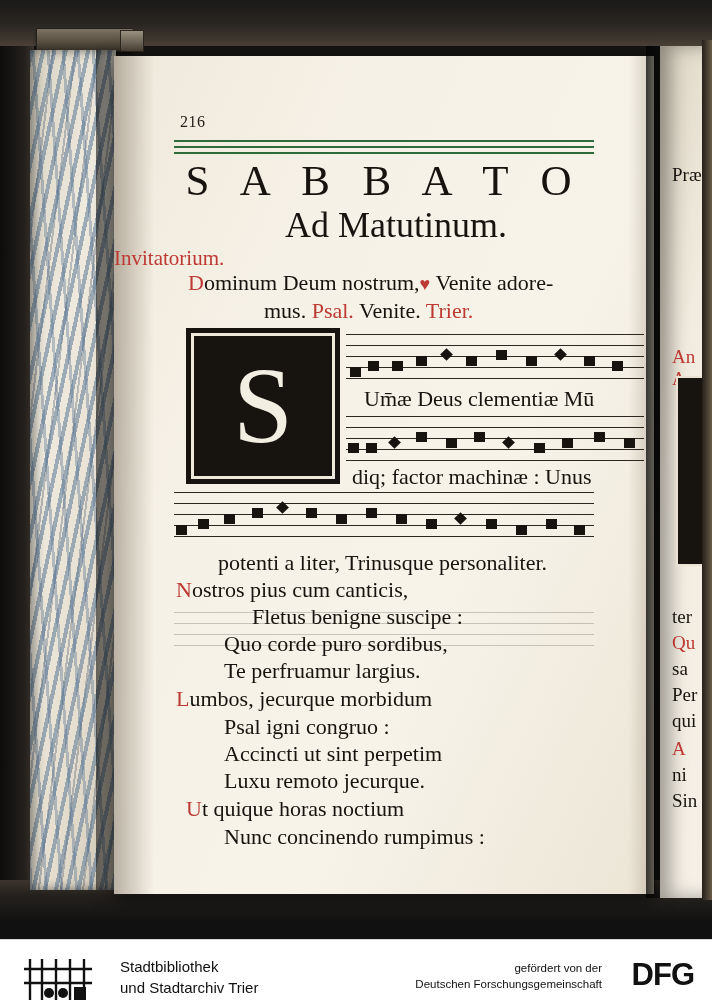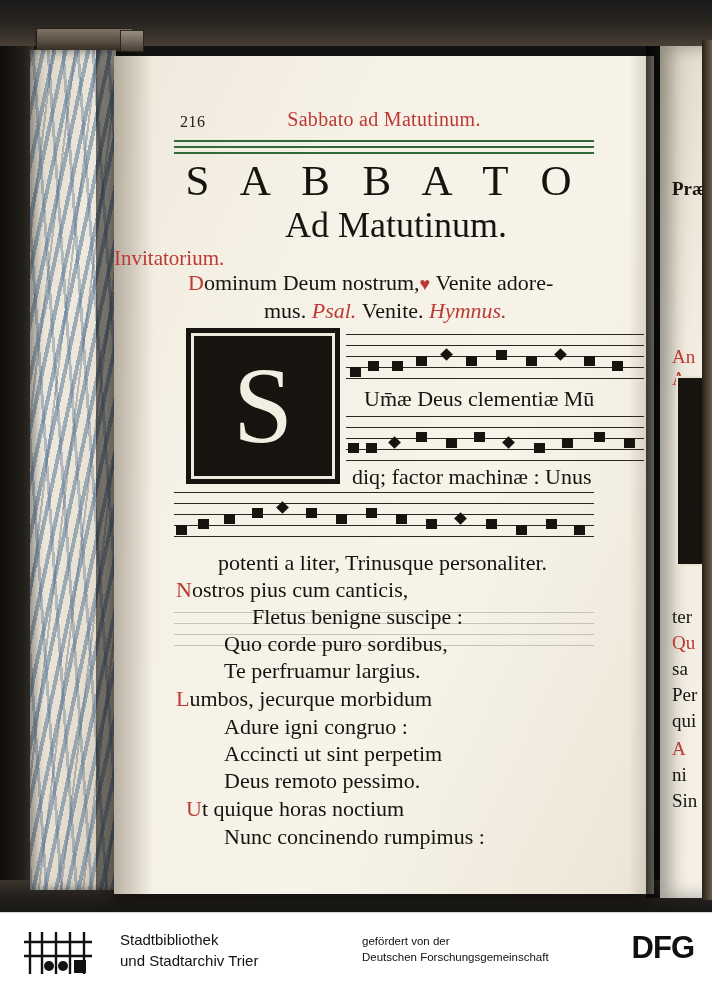--- a/index.html
+++ b/index.html
@@ -63,21 +63,21 @@
   .title-main{position:absolute;left:0;top:100px;width:540px;text-align:center;
               font-size:43px;letter-spacing:11px;color:#17140f;font-weight:400;}
   .title-sub{position:absolute;left:0;top:148px;width:540px;text-align:center;
              font-size:36px;color:#17140f;margin-left:12px;}
   .invitatorium{position:absolute;left:0;top:190px;width:540px;text-align:left;
                 font-size:21px;color:#bc3a33;}
   .inv-line1{position:absolute;left:74px;top:214px;width:400px;font-size:22px;color:#17140f;}
   .inv-line1 .drop{color:#bc3a33;}
   .heart{color:#bc3a33;font-size:18px;}
   .inv-line2{position:absolute;left:150px;top:242px;width:360px;font-size:22px;color:#17140f;}
-  .inv-line2 .red{color:#bc3a33;font-style:italic;}
+  .inv-line2 .red{color:#bc3a33;}
 
   
   .initial-box{position:absolute;left:72px;top:272px;width:144px;height:146px;
                background:#17140f;border:5px solid #17140f;
                box-shadow:inset 0 0 0 3px #efe9dc, inset 0 0 0 7px #17140f;}
   .initial-letter{position:absolute;left:0;top:0;width:144px;height:146px;
                   display:flex;align-items:center;justify-content:center;
                   font-size:108px;color:#f3eee2;font-family:"Liberation Serif",serif;}
 
   
@@ -94,26 +94,26 @@
   .v .red{color:#bc3a33;}
 
   
   .rp{position:absolute;color:#17140f;font-size:19px;white-space:nowrap;}
   .rp.red{color:#bc3a33;}
   .rp-orn{position:absolute;left:16px;top:330px;width:44px;height:190px;
           background:#17140f;
           box-shadow:inset 0 0 0 2px #e9e2d2, inset 0 0 0 4px #17140f;}
 
   
-  .banner{position:absolute;left:0;bottom:0;width:712px;height:88px;background:#ffffff;
+  .banner{position:absolute;left:0;bottom:0;width:712px;height:61px;background:#ffffff;
           font-family:"Liberation Sans",sans-serif;}
   .banner .sep{position:absolute;left:0;top:0;width:712px;height:1px;background:#d7d7d7;}
   .logo-mark{position:absolute;left:22px;top:14px;width:82px;height:52px;}
   .lib-text{position:absolute;left:120px;top:17px;font-size:15px;color:#111;line-height:1.42;}
-  .fund-text{position:absolute;left:362px;top:22px;width:240px;text-align:left;
+  .fund-text{position:absolute;left:362px;top:22px;width:240px;text-align:right;
              font-size:11.5px;color:#111;line-height:1.35;}
   .dfg{position:absolute;right:18px;top:18px;font-size:31px;font-weight:bold;
        letter-spacing:-1px;color:#111;font-family:"Liberation Sans",sans-serif;text-align:right;}
 </style>
 </head>
 <body>
 
 <div class="page">
 
   <div class="photo">
@@ -122,35 +122,34 @@
     <div class="dark-bottom"></div>
     <div class="clip-top"></div>
     <div class="clip-top2"></div>
     <div class="marble"></div>
     <div class="marble-shadow"></div>
 
     <div class="leaf">
       <div class="content">
 
         <div class="folio">216</div>
-        <div class="running-head">Sabbato ad Matutinum.</div>
 
         <div class="rule r1"></div>
         <div class="rule r2"></div>
         <div class="rule r3"></div>
 
         <div class="title-main">S A B B A T O</div>
         <div class="title-sub">Ad Matutinum.</div>
         <div class="invitatorium">Invitatorium.</div>
 
         <div class="inv-line1">
           <span class="drop">D</span><span>ominum Deum nostrum,</span><span class="heart">♥</span><span> Venite adore-</span>
         </div>
         <div class="inv-line2">
-          <span>mus. </span><span class="red">Psal. </span><span>Venite. </span><span class="red">Hymnus.</span>
+          <span>mus. </span><span class="red">Psal. </span><span>Venite. </span><span class="red">Trier.</span>
         </div>
 
         <div class="initial-box">
           <div class="initial-letter">S</div>
         </div>
 
         <div class="stave" style="left:232px;top:278px;width:298px;height:46px;">
           <div class="ln" style="top:0px;"></div>
             <div class="ln" style="top:11px;"></div>
           <div class="ln" style="top:22px;"></div>
@@ -220,34 +219,34 @@
             <div class="ln" style="top:33px;"></div>
         </div>
 
         <div class="verse">
           <div class="v" style="left:98px;top:494px;margin-left:6px;"><span class="red"></span><span>potenti  a liter, Trinusque personaliter.</span></div>
           <div class="v" style="left:62px;top:521px;"><span class="red">N</span><span>ostros pius cum canticis,</span></div>
           <div class="v" style="left:110px;top:548px;margin-left:28px;"><span class="red"></span><span>Fletus benigne suscipe :</span></div>
           <div class="v" style="left:110px;top:575px;"><span class="red"></span><span>Quo corde puro sordibus,</span></div>
           <div class="v" style="left:110px;top:602px;"><span class="red"></span><span>Te perfruamur largius.</span></div>
           <div class="v" style="left:62px;top:630px;"><span class="red">L</span><span>umbos, jecurque morbidum</span></div>
-          <div class="v" style="left:110px;top:658px;"><span class="red"></span><span>Adure igni congruo :</span></div>
+          <div class="v" style="left:110px;top:658px;"><span class="red"></span><span>Psal igni congruo :</span></div>
           <div class="v" style="left:110px;top:685px;"><span class="red"></span><span>Accincti ut sint perpetim</span></div>
-          <div class="v" style="left:110px;top:712px;"><span class="red"></span><span>Deus remoto pessimo.</span></div>
+          <div class="v" style="left:110px;top:712px;"><span class="red"></span><span>Luxu remoto jecurque.</span></div>
           <div class="v" style="left:72px;top:740px;"><span class="red">U</span><span>t quique horas noctium</span></div>
           <div class="v" style="left:110px;top:768px;"><span class="red"></span><span>Nunc concinendo rumpimus :</span></div>
         </div>
 
       </div>
     </div>
 
     <div class="gutter"></div>
 
     <div class="leaf-right">
-      <div class="rp" style="left:12px;top:132px;font-weight:bold;">Præ</div>
+      <div class="rp" style="left:12px;top:118px;">Præ</div>
       <div class="rp red" style="left:12px;top:300px;color:#bc3a33;">An</div>
       <div class="rp red" style="left:12px;top:322px;color:#bc3a33;">An</div>
       <div class="rp-orn"></div>
       <div class="rp" style="left:12px;top:560px;">ter</div>
       <div class="rp" style="left:12px;top:586px;color:#bc3a33;">Qu</div>
       <div class="rp" style="left:12px;top:612px;">sa</div>
       <div class="rp" style="left:12px;top:638px;">Per</div>
       <div class="rp" style="left:12px;top:664px;">qui</div>
       <div class="rp" style="left:12px;top:692px;color:#bc3a33;">A</div>
       <div class="rp" style="left:12px;top:718px;">ni</div>

